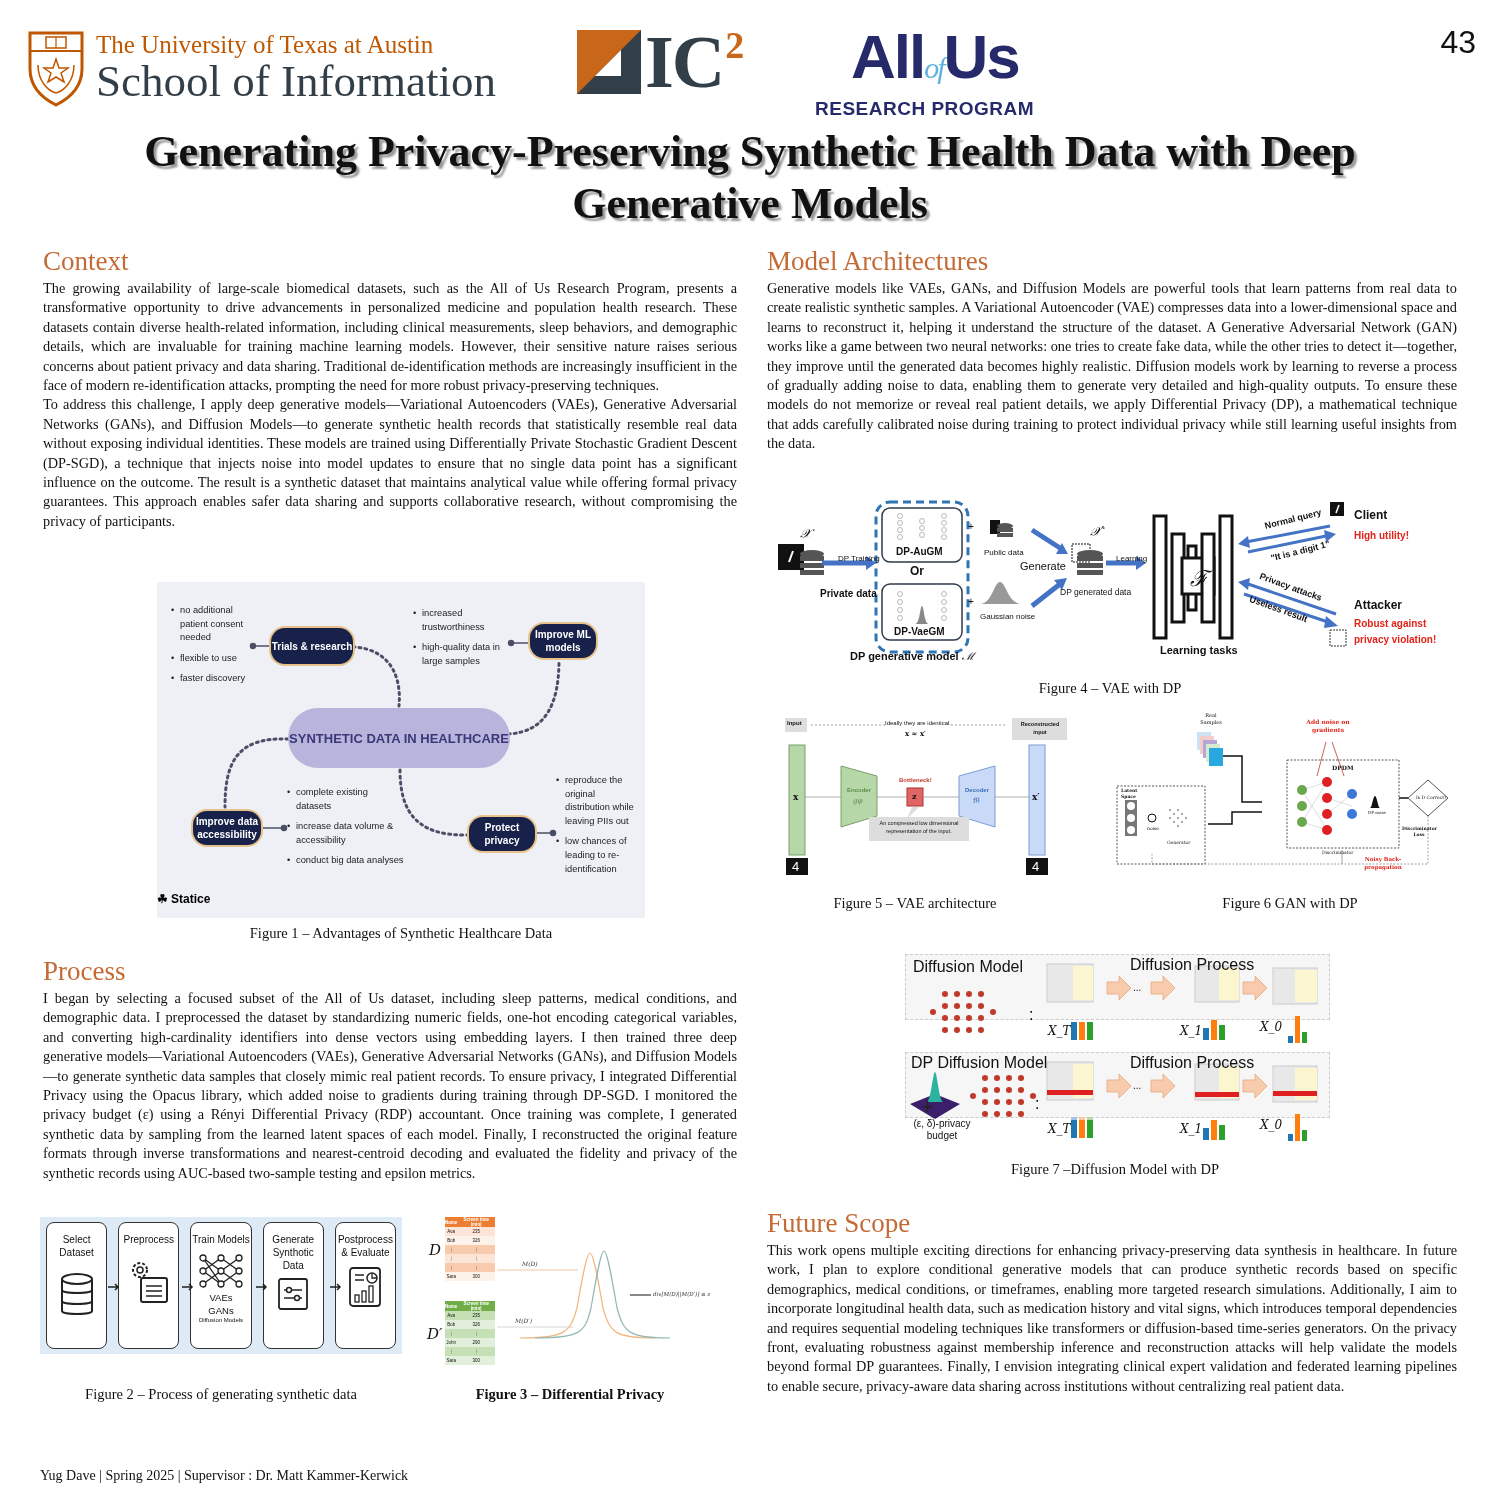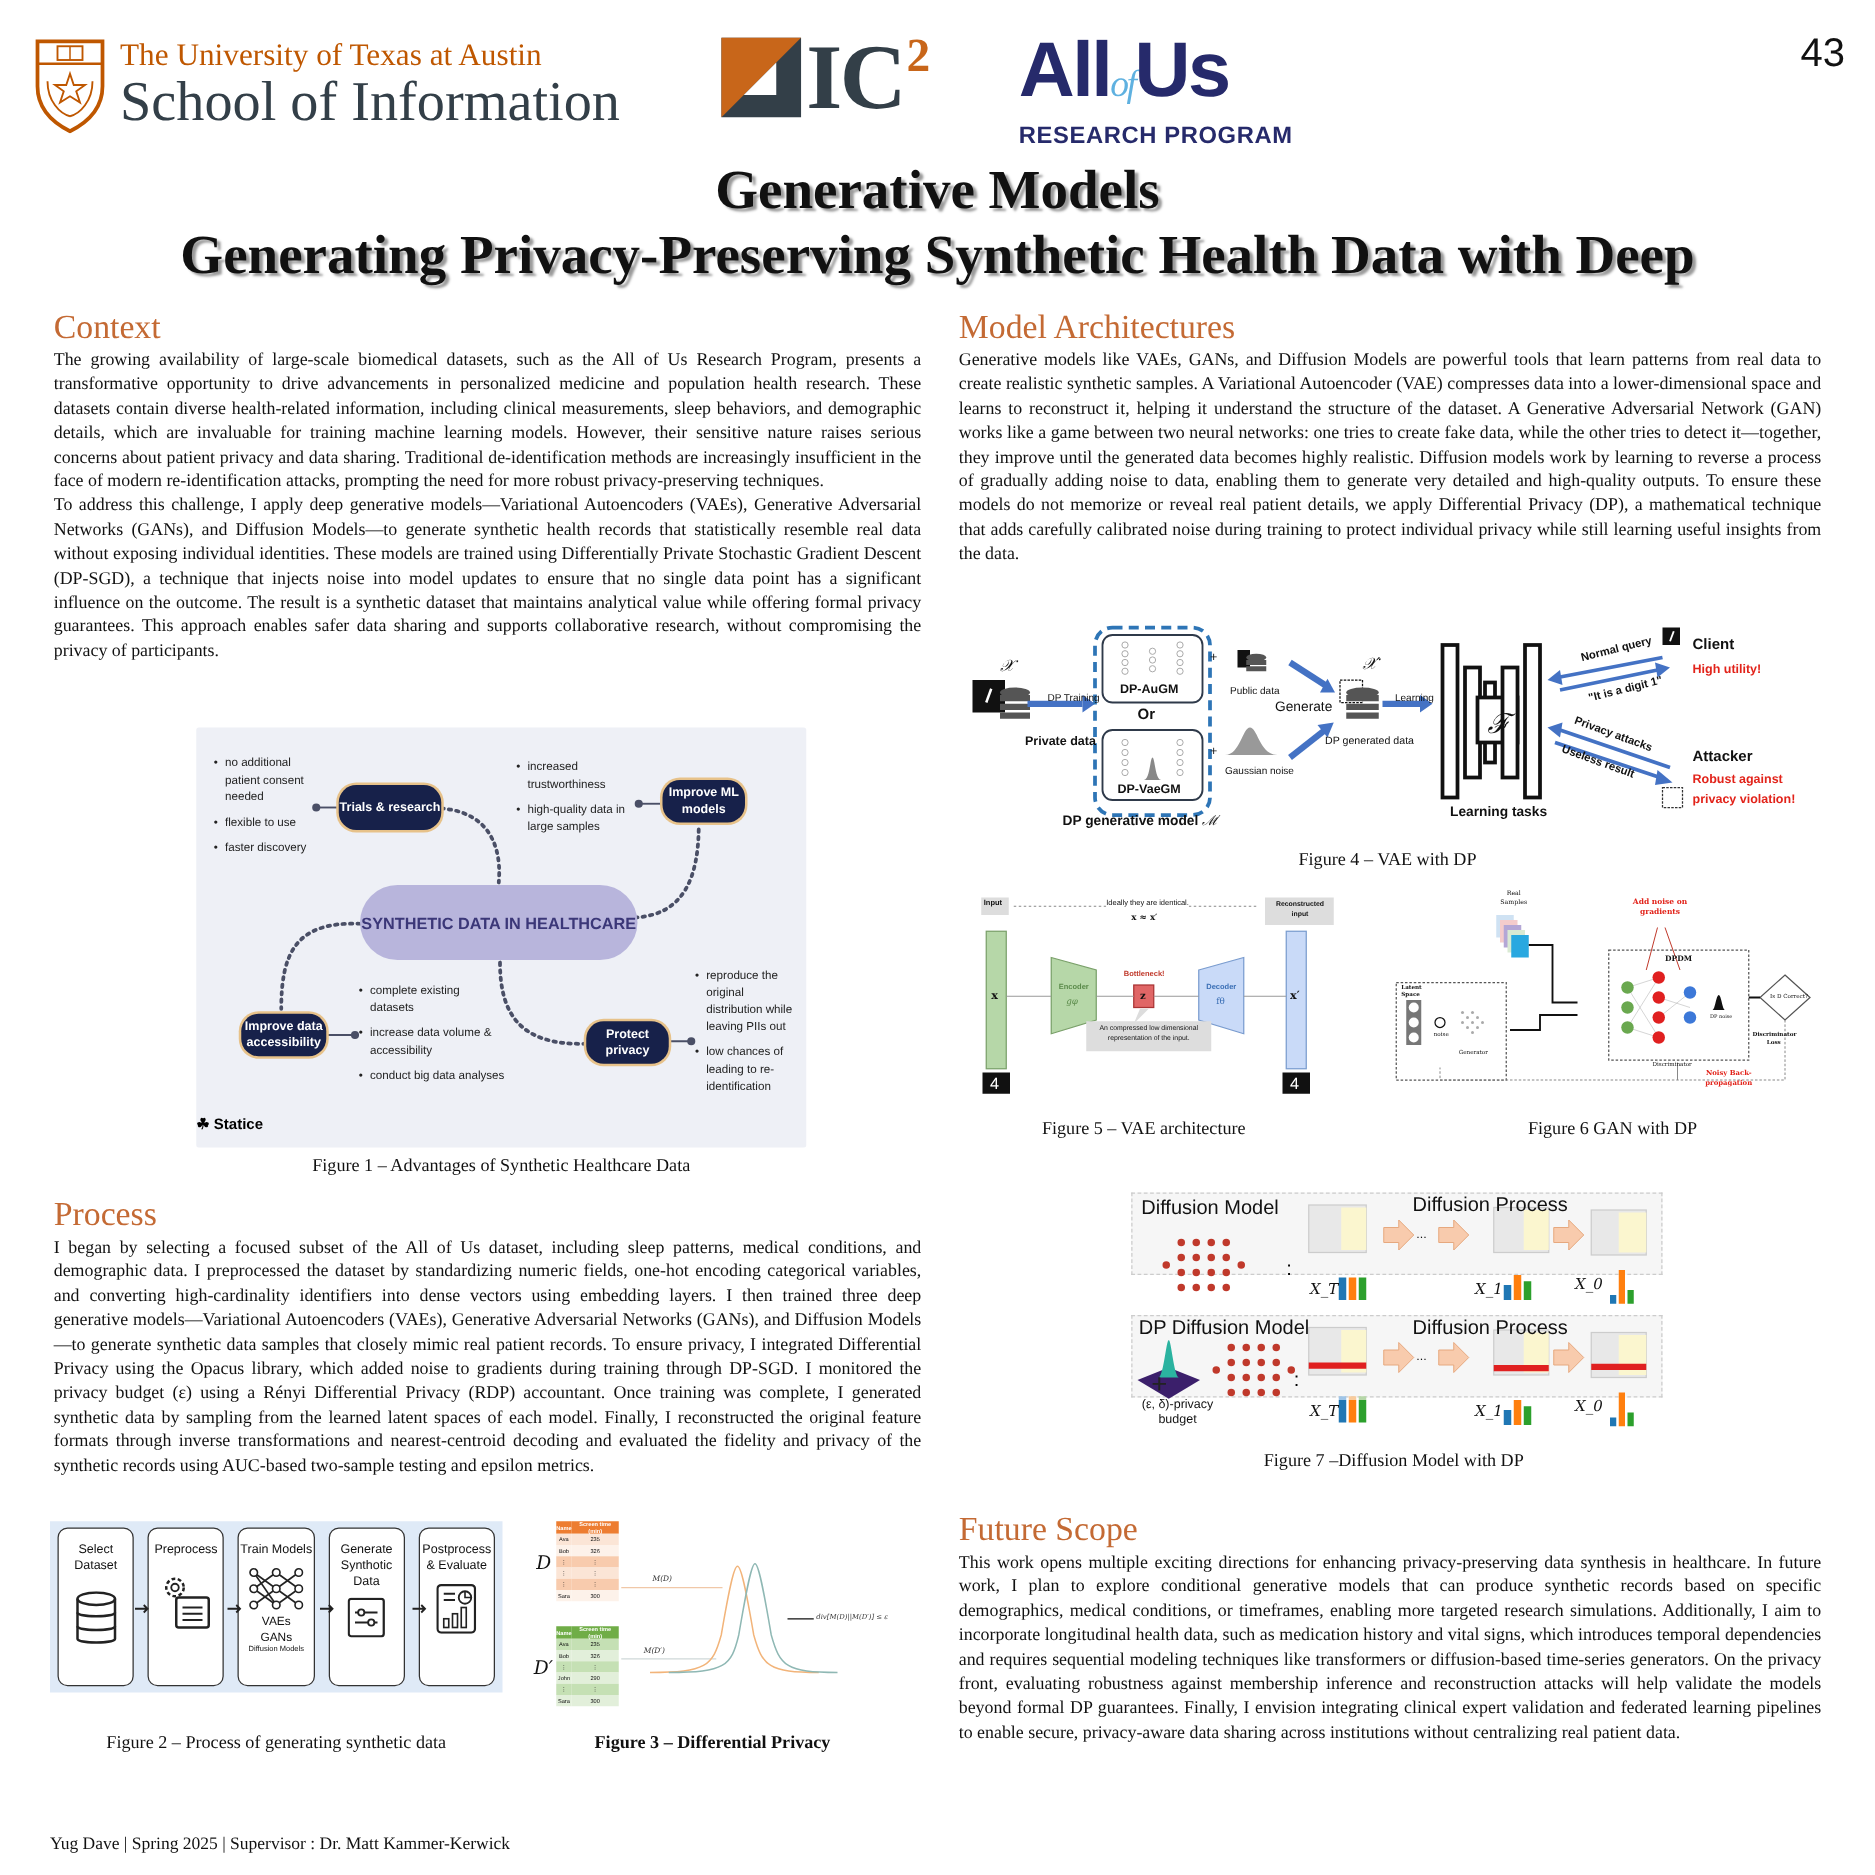--- a/index.html
+++ b/index.html
@@ -11,21 +11,21 @@
   .ut-logo { left: 26px; top: 28px; width: 520px; height: 80px; display: flex; align-items: center; }
   .ut-shield { width: 60px; height: 78px; }
   .ut-text { margin-left: 10px; line-height: 1; }
   .ut-line1 { color: #bf5700; font-size: 25px; font-family: "Liberation Serif", serif; }
   .ut-line2 { color: #333f48; font-size: 45px; font-family: "Liberation Serif", serif; margin-top: 2px; }
   .ic2 { left: 577px; top: 30px; width: 210px; height: 66px; display: flex; align-items: flex-start; }
   .ic2-mark { width: 64px; height: 64px; }
   .ic2-text { color: #333f48; font-size: 74px; font-family: "Liberation Serif", serif; font-weight: bold; line-height: 64px; margin-left: 4px; letter-spacing: -2px; }
   .ic2-sup { color: #c8661a; font-size: 38px; font-weight: bold; line-height: 30px; margin-left: 2px; }
   .allofus { left: 815px; top: 28px; width: 240px; height: 80px; }
-  .aou-main { color: #262a6b; font-family: "Liberation Sans", sans-serif; font-weight: bold; font-size: 62px; line-height: 58px; letter-spacing: -2px; }
+  .aou-main { color: #262a6b; font-family: "Liberation Sans", sans-serif; font-weight: bold; font-size: 62px; line-height: 58px; letter-spacing: -2px; margin-left: 36px; }
   .aou-of { color: #5fb1e0; font-family: "Liberation Serif", serif; font-style: italic; font-size: 30px; font-weight: normal; }
   .aou-sub { color: #262a6b; font-family: "Liberation Sans", sans-serif; font-weight: bold; font-size: 19px; letter-spacing: 0.5px; margin-top: 1px; }
   .poster-num { right: 24px; top: 24px; font-family: "Liberation Sans", sans-serif; font-size: 32px; color: #111; }
 
   .title { left: 40px; top: 126px; width: 1420px; text-align: center; font-size: 44px; font-weight: bold; line-height: 52px; color: #111; text-shadow: 3px 3px 2px #9a9a9a; }
 
   h2.sec { font-weight: normal; font-size: 27px; color: #c46a34; font-family: "Liberation Serif", serif; line-height: 30px; }
   .body-text { font-size: 14.3px; line-height: 19.4px; text-align: justify; color: #111; }
   .caption { font-size: 14.5px; color: #111; text-align: center; }
 
@@ -94,22 +94,22 @@
 </div>
 
 <div class="abs allofus">
   <div class="aou-main"><span>All</span><span class="aou-of">of</span><span>Us</span></div>
   <div class="aou-sub">RESEARCH PROGRAM</div>
 </div>
 
 <div class="abs poster-num">43</div>
 
 <div class="abs title">
+  <div>Generating Privacy-Preserving Synthetic Health Data with Deep</div>
   <div>Generative Models</div>
-  <div>Generating Privacy-Preserving Synthetic Health Data with Deep</div>
 </div>
 
 <section class="abs" style="left:43px; top:246px; width:694px;">
   <h2 class="sec">Context</h2>
   <p class="body-text" style="margin-top:3px;">The growing availability of large-scale biomedical datasets, such as the All of Us Research Program, presents a transformative opportunity to drive advancements in personalized medicine and population health research. These datasets contain diverse health-related information, including clinical measurements, sleep behaviors, and demographic details, which are invaluable for training machine learning models. However, their sensitive nature raises serious concerns about patient privacy and data sharing. Traditional de-identification methods are increasingly insufficient in the face of modern re-identification attacks, prompting the need for more robust privacy-preserving techniques.</p>
   <p class="body-text">To address this challenge, I apply deep generative models—Variational Autoencoders (VAEs), Generative Adversarial Networks (GANs), and Diffusion Models—to generate synthetic health records that statistically resemble real data without exposing individual identities. These models are trained using Differentially Private Stochastic Gradient Descent (DP-SGD), a technique that injects noise into model updates to ensure that no single data point has a significant influence on the outcome. The result is a synthetic dataset that maintains analytical value while offering formal privacy guarantees. This approach enables safer data sharing and supports collaborative research, without compromising the privacy of participants.</p>
 </section>
 
 <div class="abs fig1">
   <svg class="abs" style="left:0;top:0;" width="488" height="336">

